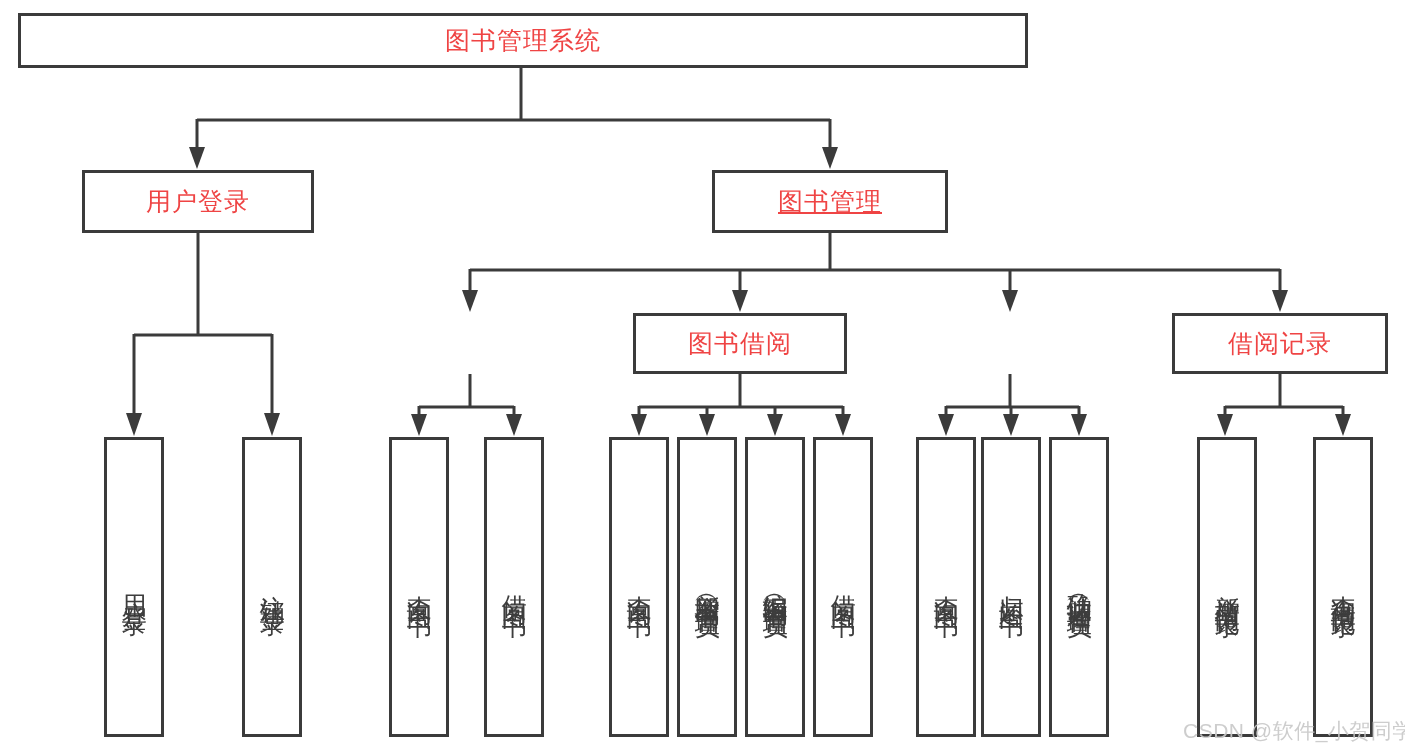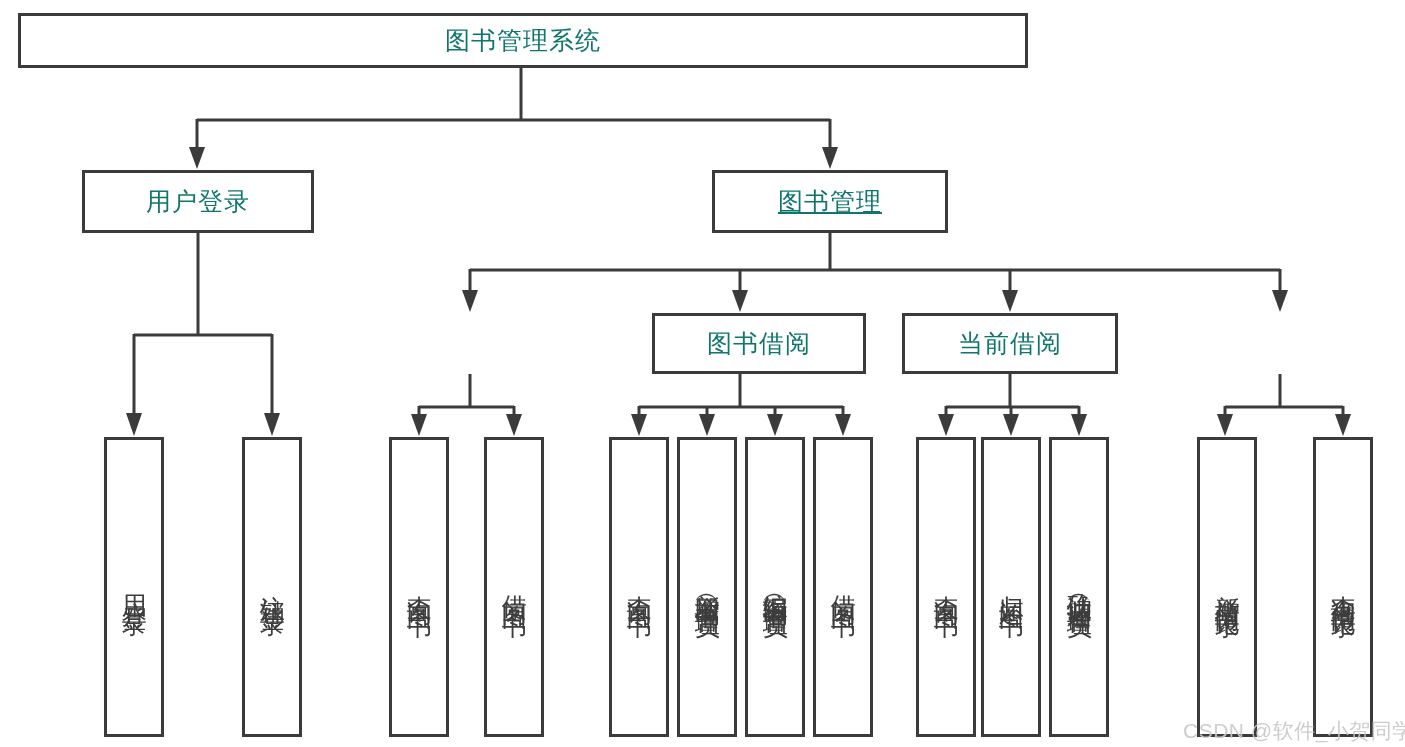--- a/index.html
+++ b/index.html
@@ -26,21 +26,21 @@
     position: absolute;
     box-sizing: border-box;
     background: #ffffff;
     border: 3px solid #3b3b3b;
     display: flex;
     align-items: center;
     justify-content: center;
     z-index: 1;
     font-size: 25px;
     letter-spacing: 1px;
-    color: #0f766e;
+    color: #ef4444;
   }
   .leaf {
     position: absolute;
     box-sizing: border-box;
     background: #ffffff;
     border: 3px solid #3b3b3b;
     top: 437px;
     width: 60px;
     height: 300px;
     display: flex;
@@ -53,21 +53,21 @@
     letter-spacing: 6px;
     line-height: 1.1;
     color: #3d3d3d;
     overflow: hidden;
   }
   
   #node-root      { left: 18px;  top: 13px;  width: 1010px; height: 55px; }
   #node-l2-a      { left: 82px;  top: 170px; width: 232px;  height: 63px; }
   #node-l2-b      { left: 712px; top: 170px; width: 236px;  height: 63px; text-decoration: underline; }
   #node-l3-a      { left: 362px; top: 313px; width: 216px;  height: 61px; }
-  #node-l3-b      { left: 652px; top: 313px; width: 214px;  height: 61px; }
+  #node-l3-b      { left: 633px; top: 313px; width: 214px;  height: 61px; }
   #node-l3-c      { left: 902px; top: 313px; width: 216px;  height: 61px; }
   #node-l3-d      { left: 1172px;top: 313px; width: 216px;  height: 61px; }
   
   #leaf-a1 { left: 104px; }
   #leaf-a2 { left: 242px; }
   #leaf-b1 { left: 389px; }
   #leaf-b2 { left: 484px; }
   #leaf-c1 { left: 609px; }
   #leaf-c2 { left: 677px; letter-spacing: 3px; }
   #leaf-c3 { left: 745px; letter-spacing: 3px; }
@@ -167,22 +167,22 @@
   <div class="node" id="node-l2-a">
     <span>用户登录</span>
   </div>
   <div class="node" id="node-l2-b">
     <span>图书管理</span>
   </div>
 
   <div class="node" id="node-l3-b">
     <span>图书借阅</span>
   </div>
-  <div class="node" id="node-l3-c">
-    <span>当前借阅</span>
+  <div class="node" id="node-l3-d">
+    <span>借阅记录</span>
   </div>
 
   <div class="leaf" id="leaf-a1">用户登录</div>
   <div class="leaf" id="leaf-a2">注销登录</div>
 
   <div class="leaf" id="leaf-b1">查询图书</div>
   <div class="leaf" id="leaf-b2">借阅图书</div>
 
   <div class="leaf" id="leaf-c1">查询图书</div>
   <div class="leaf" id="leaf-c2">新增图书（管理员）</div>

